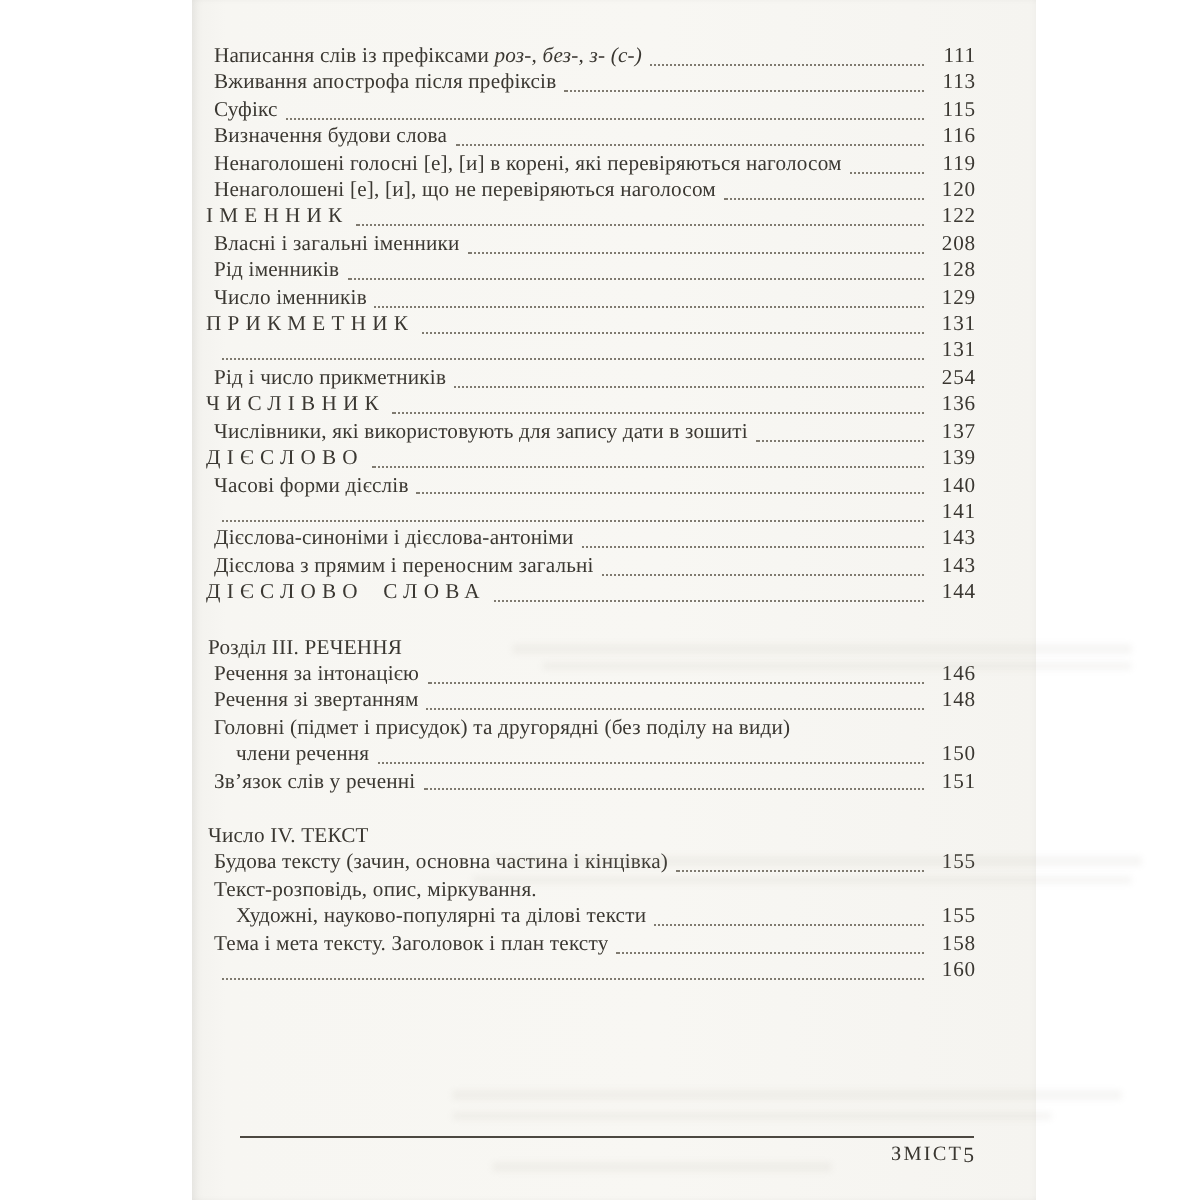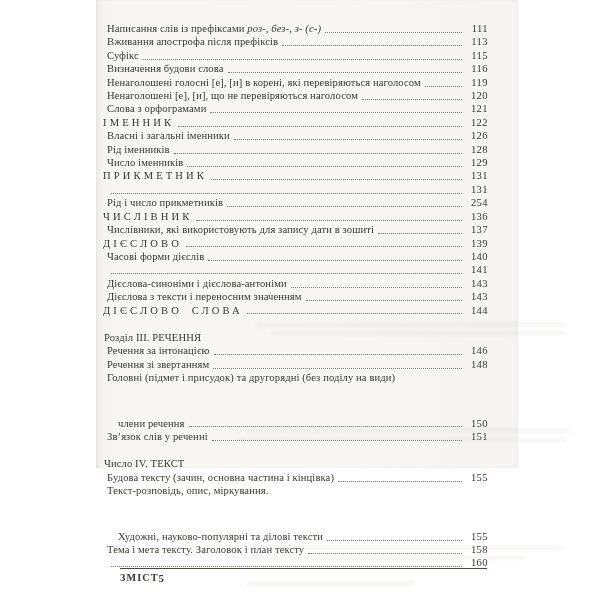--- a/index.html
+++ b/index.html
@@ -4,37 +4,37 @@
 <style>
   :root{
     --paper:#f7f6f2;
     --ink:#3a3731;
     --dots:#7f7a70;
     --rule:#4c4841;
   }
   html,body{margin:0;padding:0;width:600px;height:600px;background:#ffffff;overflow:hidden;}
   body{font-family:"Liberation Serif","DejaVu Serif",serif;color:var(--ink);}
   .paper{
-    position:absolute;left:96px;top:0;width:422px;height:468px;
+    position:absolute;left:96px;top:0;width:422px;height:600px;
     background:linear-gradient(90deg,#f3f2ee 0%,var(--paper) 4%,#f8f7f3 55%,#f5f4f0 100%);
     box-shadow:inset 3px 0 5px -2px rgba(0,0,0,.08), inset -2px 0 4px -2px rgba(0,0,0,.04);
   }
   .toc{position:absolute;left:0;right:0;top:22px;padding:0 30px 0 7px;}
   .row{display:flex;align-items:flex-end;min-height:13.4px;font-size:10.6px;line-height:13.4px;}
   .row .txt{white-space:nowrap;overflow:hidden;letter-spacing:.1px;}
   .item{padding-left:4px;}
-  .item2{padding-left:15px;margin-top:32px;}
+  .item2{padding-left:15px;}
   .chapter .txt{letter-spacing:3.1px;word-spacing:4px;}
   .section{padding-left:1px;}
   .gap{margin-top:14px;}
   .leader{flex:1 1 auto;min-width:6px;border-bottom:1px dotted var(--dots);margin:0 3px 2.5px 4px;}
   .pg{flex:0 0 auto;min-width:23px;text-align:right;letter-spacing:.4px;}
   .it{font-style:italic;}
   .footer-rule{position:absolute;left:24px;right:31px;top:568px;border-top:1px solid var(--rule);}
-  .footer-row{position:absolute;left:24px;right:31px;top:572px;display:flex;justify-content:flex-start;align-items:flex-start;font-weight:bold;}
+  .footer-row{position:absolute;left:24px;right:31px;top:572px;display:flex;justify-content:flex-end;align-items:flex-start;}
   .footer-label{font-size:10.2px;letter-spacing:1.1px;}
   .footer-page{font-size:10.8px;}
   .bleed{position:absolute;background:#a9a498;opacity:.10;filter:blur(1.6px);border-radius:2px;pointer-events:none;}
   .b1{left:160px;top:322px;width:310px;height:5px;}
   .b2{left:175px;top:331px;width:295px;height:4px;}
   .b3{left:150px;top:428px;width:325px;height:5px;}
   .b4{left:140px;top:438px;width:330px;height:4px;}
   .b5{left:130px;top:545px;width:335px;height:5px;}
   .b6{left:130px;top:556px;width:300px;height:4px;}
   .b7{left:150px;top:581px;width:170px;height:5px;}
@@ -67,34 +67,29 @@
       <div class="row item">
         <span class="txt">Ненаголошені голосні [е], [и] в корені, які перевіряються наголосом</span>
         <span class="leader"></span>
         <span class="pg">119</span>
       </div>
       <div class="row item">
         <span class="txt">Ненаголошені [е], [и], що не перевіряються наголосом</span>
         <span class="leader"></span>
         <span class="pg">120</span>
       </div>
-      <div class="row item">
-        <span class="txt">Слова з орфограмами</span>
-        <span class="leader"></span>
-        <span class="pg">121</span>
-      </div>
       <div class="row chapter">
         <span class="txt">ІМЕННИК</span>
         <span class="leader"></span>
         <span class="pg">122</span>
       </div>
       <div class="row item">
         <span class="txt">Власні і загальні іменники</span>
         <span class="leader"></span>
-        <span class="pg">126</span>
+        <span class="pg">208</span>
       </div>
       <div class="row item">
         <span class="txt">Рід іменників</span>
         <span class="leader"></span>
         <span class="pg">128</span>
       </div>
       <div class="row item">
         <span class="txt">Число іменників</span>
         <span class="leader"></span>
         <span class="pg">129</span>
@@ -136,21 +131,21 @@
       <div class="row item">
         <span class="leader"></span>
         <span class="pg">141</span>
       </div>
       <div class="row item">
         <span class="txt">Дієслова-синоніми і дієслова-антоніми</span>
         <span class="leader"></span>
         <span class="pg">143</span>
       </div>
       <div class="row item">
-        <span class="txt">Дієслова з тексти і переносним значенням</span>
+        <span class="txt">Дієслова з прямим і переносним загальні</span>
         <span class="leader"></span>
         <span class="pg">143</span>
       </div>
       <div class="row chapter">
         <span class="txt">ДІЄСЛОВО СЛОВА</span>
         <span class="leader"></span>
         <span class="pg">144</span>
       </div>
       <div class="row section gap">
         <span class="txt">Розділ III. РЕЧЕННЯ</span>

